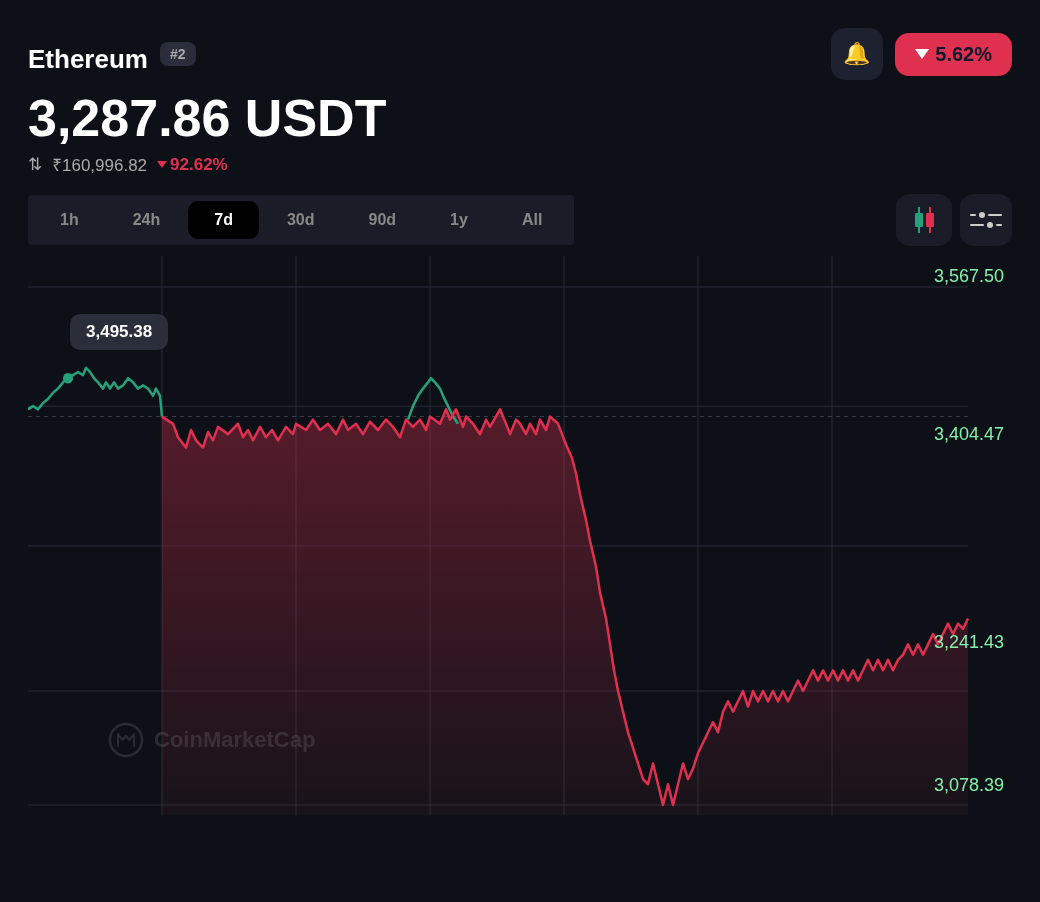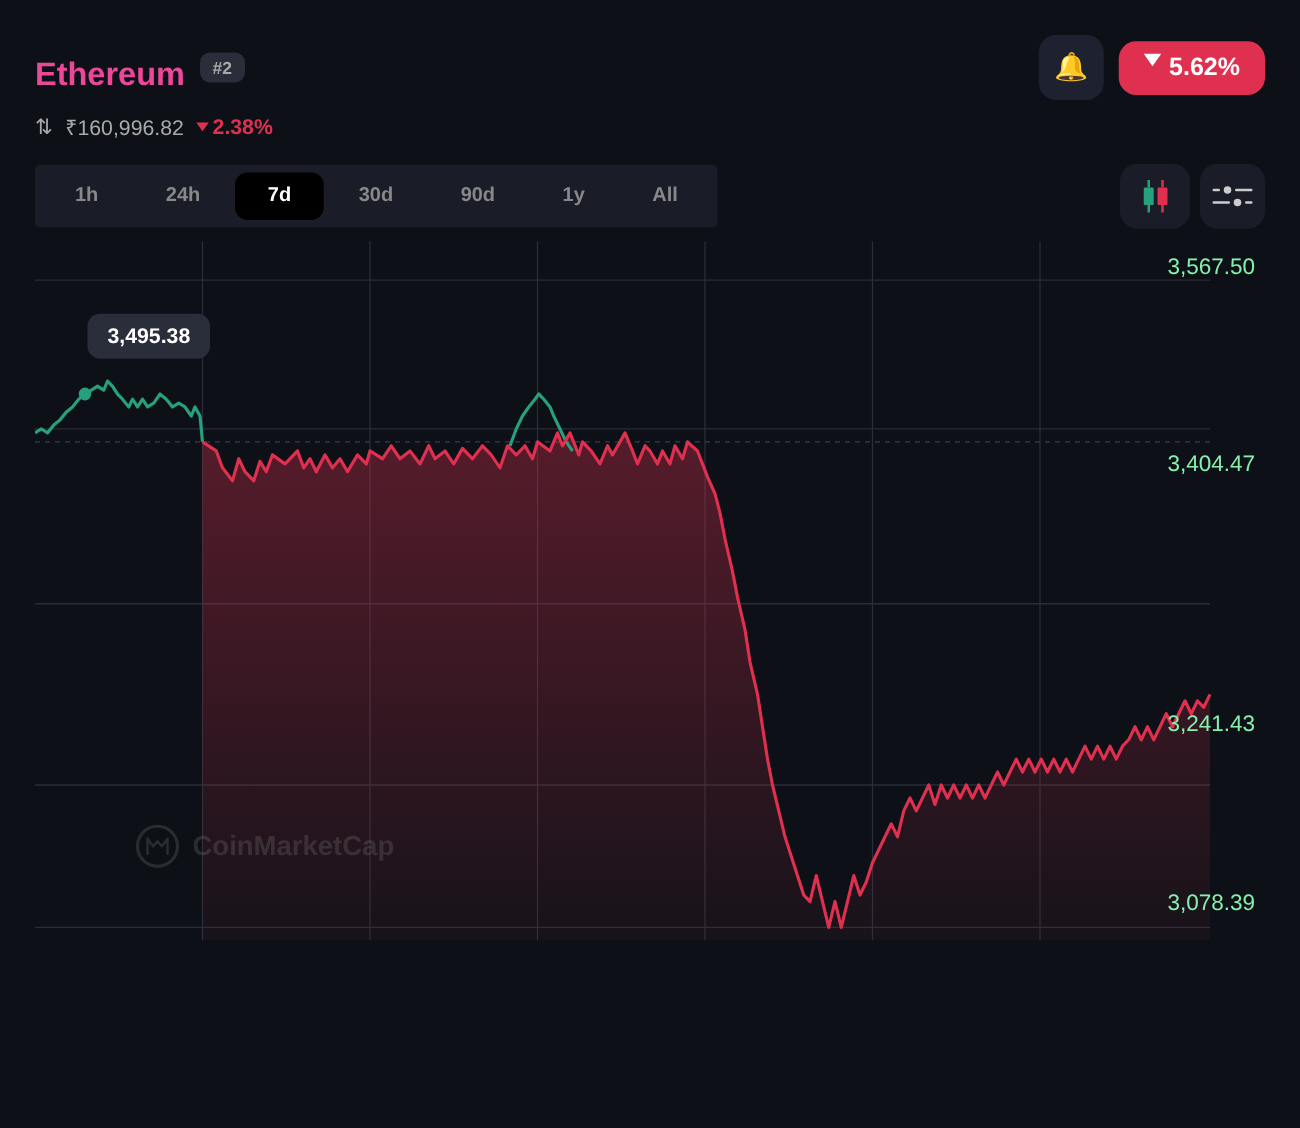--- a/index.html
+++ b/index.html
@@ -24,21 +24,21 @@
       margin-bottom: 10px;
     }
     .coin-title-row {
       display: flex;
       align-items: center;
       gap: 12px;
     }
     .coin-name {
       font-size: 26px;
       font-weight: 700;
-      color: #ec4899;
+      color: #ffffff;
       margin-top: 11px;
     }
     .rank-badge {
       background: #2a2d3a;
       color: #aaa;
       font-size: 14px;
       font-weight: 600;
       padding: 4px 10px;
       border-radius: 8px;
     }
@@ -57,27 +57,27 @@
       justify-content: center;
       cursor: pointer;
       border: none;
     }
     .bell-icon {
       font-size: 22px;
       color: #ccc;
     }
     .change-badge {
       background: #e03050;
-      color: #ffffff;
+      color: #0f172a;
       font-size: 20px;
       font-weight: 700;
       padding: 10px 20px;
       border-radius: 14px;
       display: flex;
-      align-items: flex-start;
+      align-items: center;
       gap: 6px;
     }
     .change-badge .arrow-down {
       width: 0;
       height: 0;
       border-left: 7px solid transparent;
       border-right: 7px solid transparent;
       border-top: 10px solid #fff;
       display: inline-block;
     }
@@ -302,26 +302,27 @@
         <span class="bell-icon">🔔</span>
       </button>
       <div class="change-badge">
         <span class="arrow-down"></span>
         <span>5.62%</span>
       </div>
     </div>
   </div>
 
   <div class="price-row">
+    <div class="price-main">3,287.86 USDT</div>
     <div class="price-sub">
       <span class="arrows-icon">⇅</span>
       <span>₹160,996.82</span>
       <span class="sub-change">
         <span class="tri-down"></span>
-        <span>2.38%</span>
+        <span>92.62%</span>
       </span>
     </div>
   </div>
 
   <div class="tabs-row">
     <div class="tabs-bar">
       <button class="tab-btn">1h</button>
       <button class="tab-btn">24h</button>
       <button class="tab-btn active">7d</button>
       <button class="tab-btn">30d</button>

